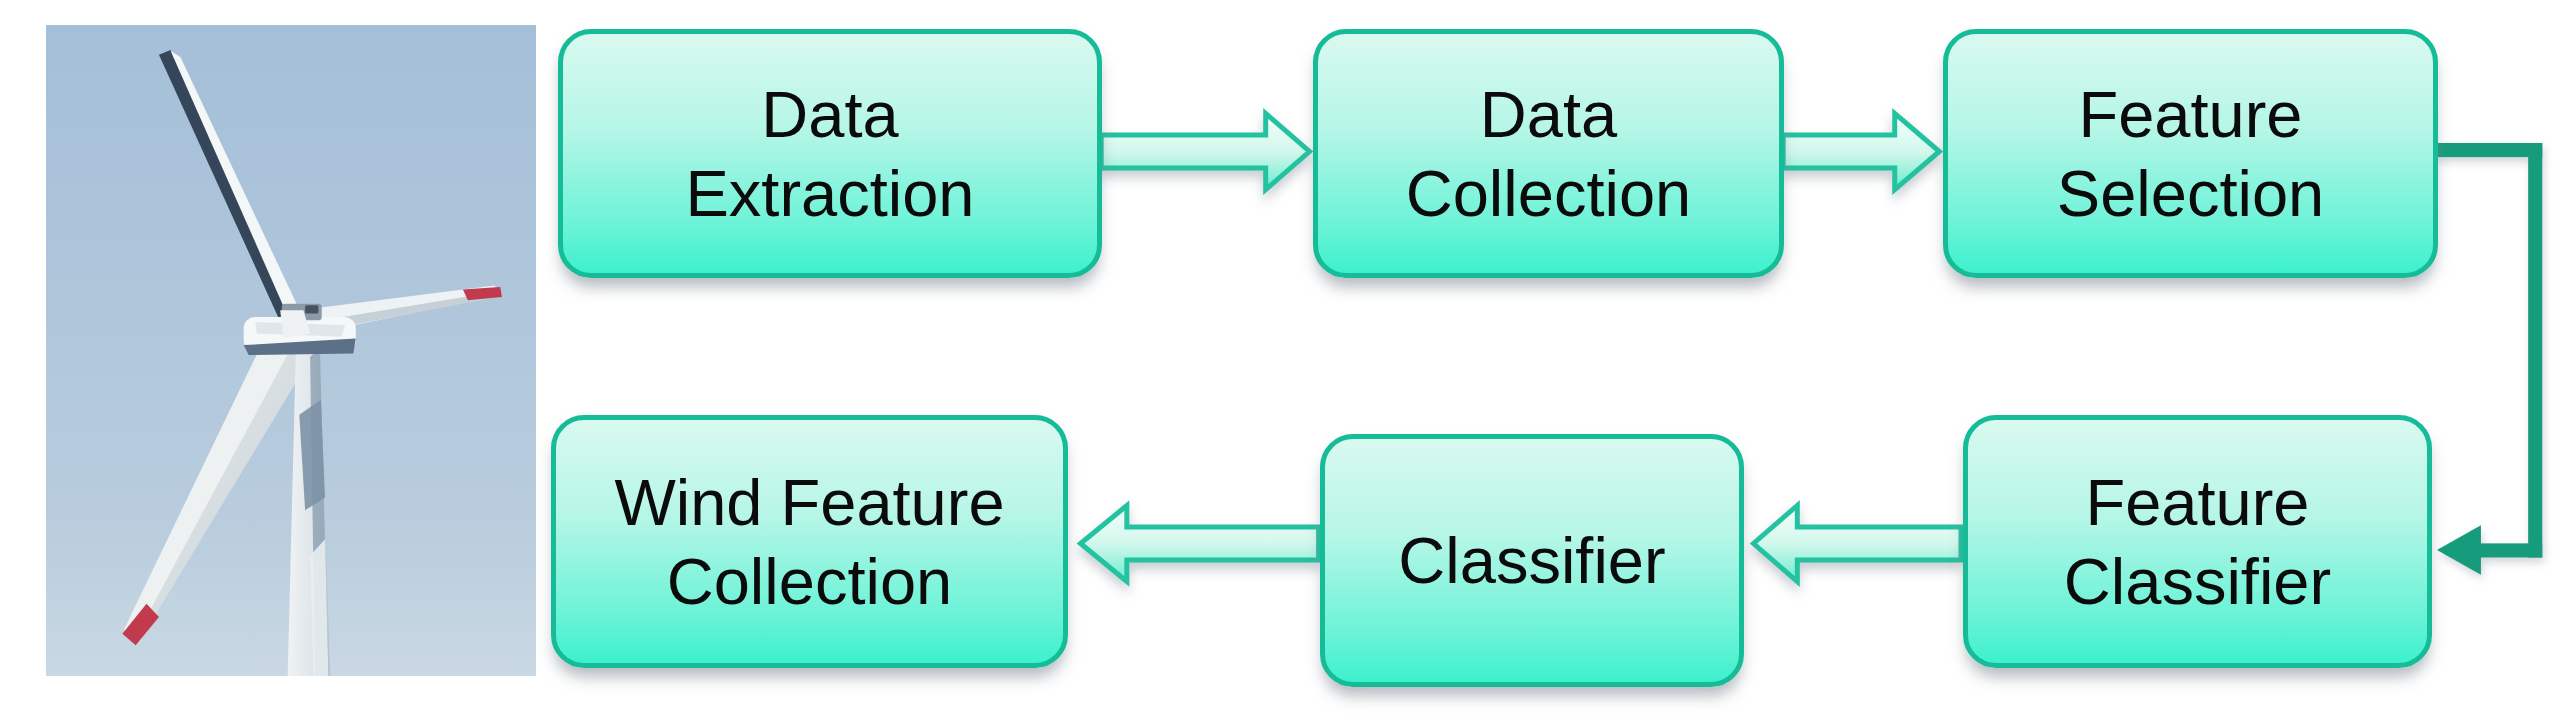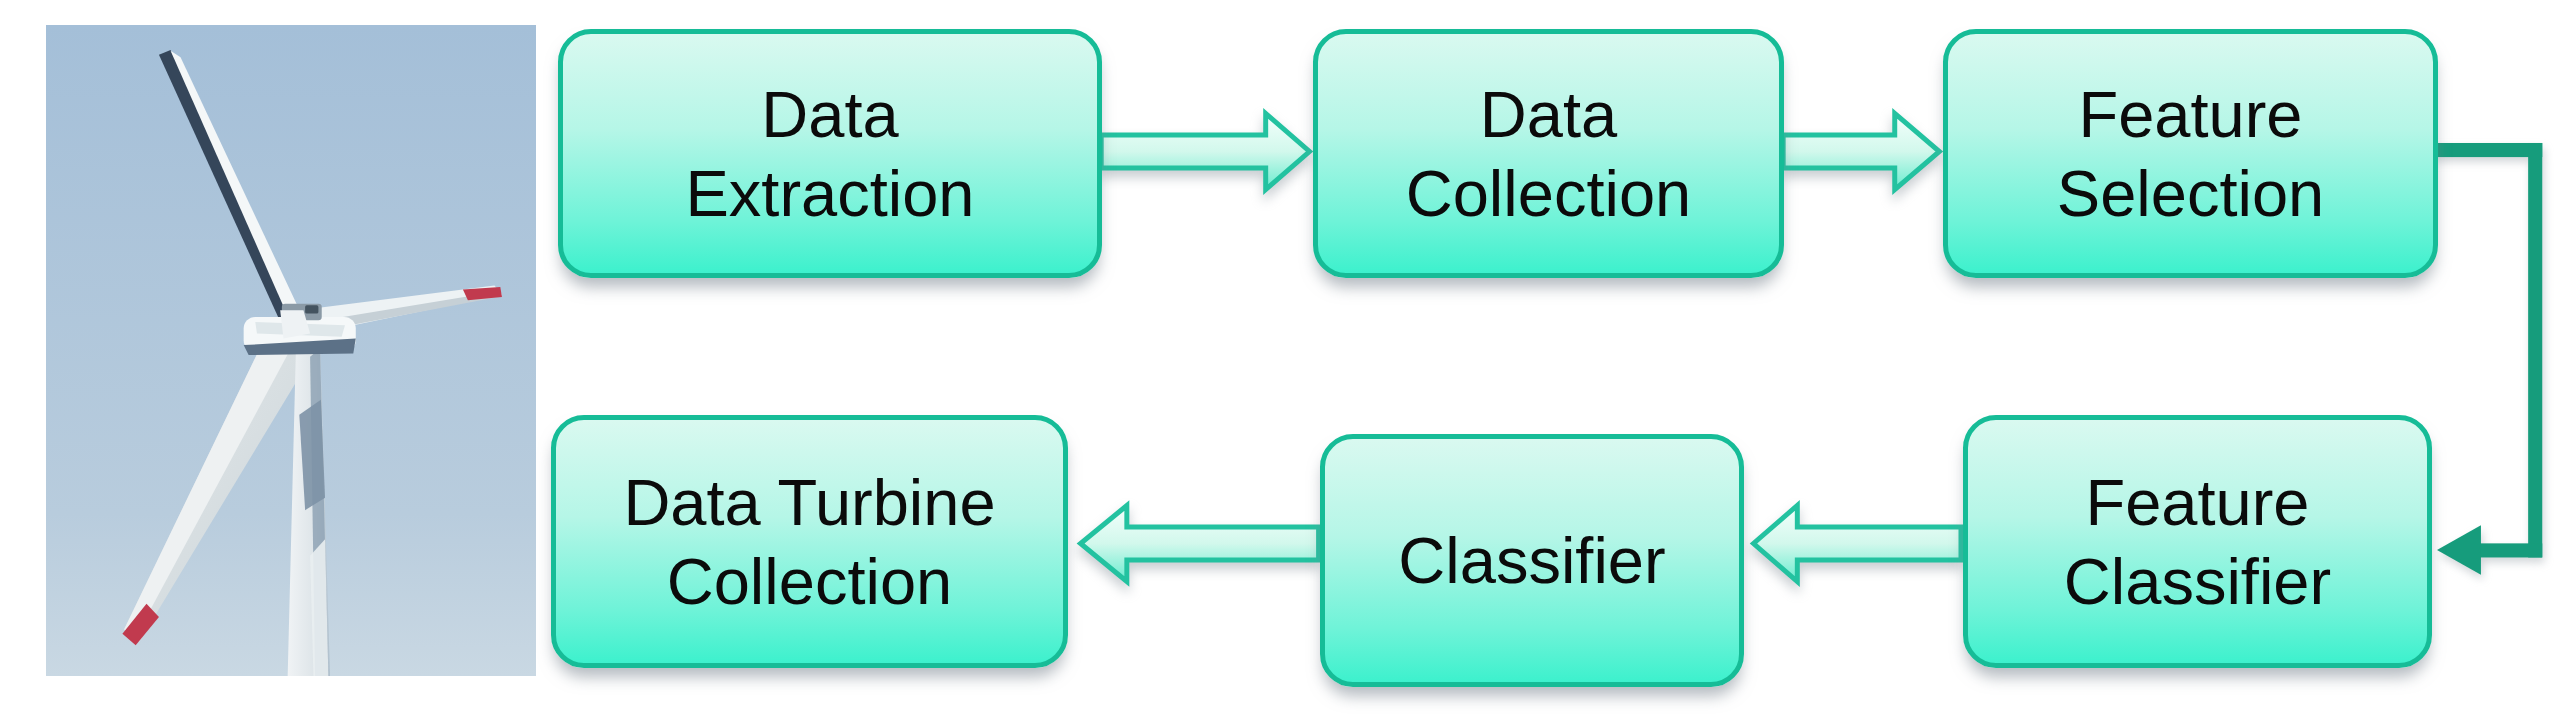--- a/index.html
+++ b/index.html
@@ -152,21 +152,21 @@
     <span class="line">Data</span>
     <span class="line">Collection</span>
   </div>
 
   <div class="node" style="left:1943px;top:29px;width:495px;height:249px">
     <span class="line">Feature</span>
     <span class="line">Selection</span>
   </div>
 
   <div class="node" style="left:551px;top:415px;width:517px;height:253px">
-    <span class="line">Data Turbine</span>
+    <span class="line">Wind Feature</span>
     <span class="line">Collection</span>
   </div>
 
   <div class="node" style="left:1320px;top:434px;width:424px;height:253px">
     <span class="line">Classifier</span>
 
   </div>
 
   <div class="node" style="left:1963px;top:415px;width:469px;height:253px">
     <span class="line">Feature</span>

